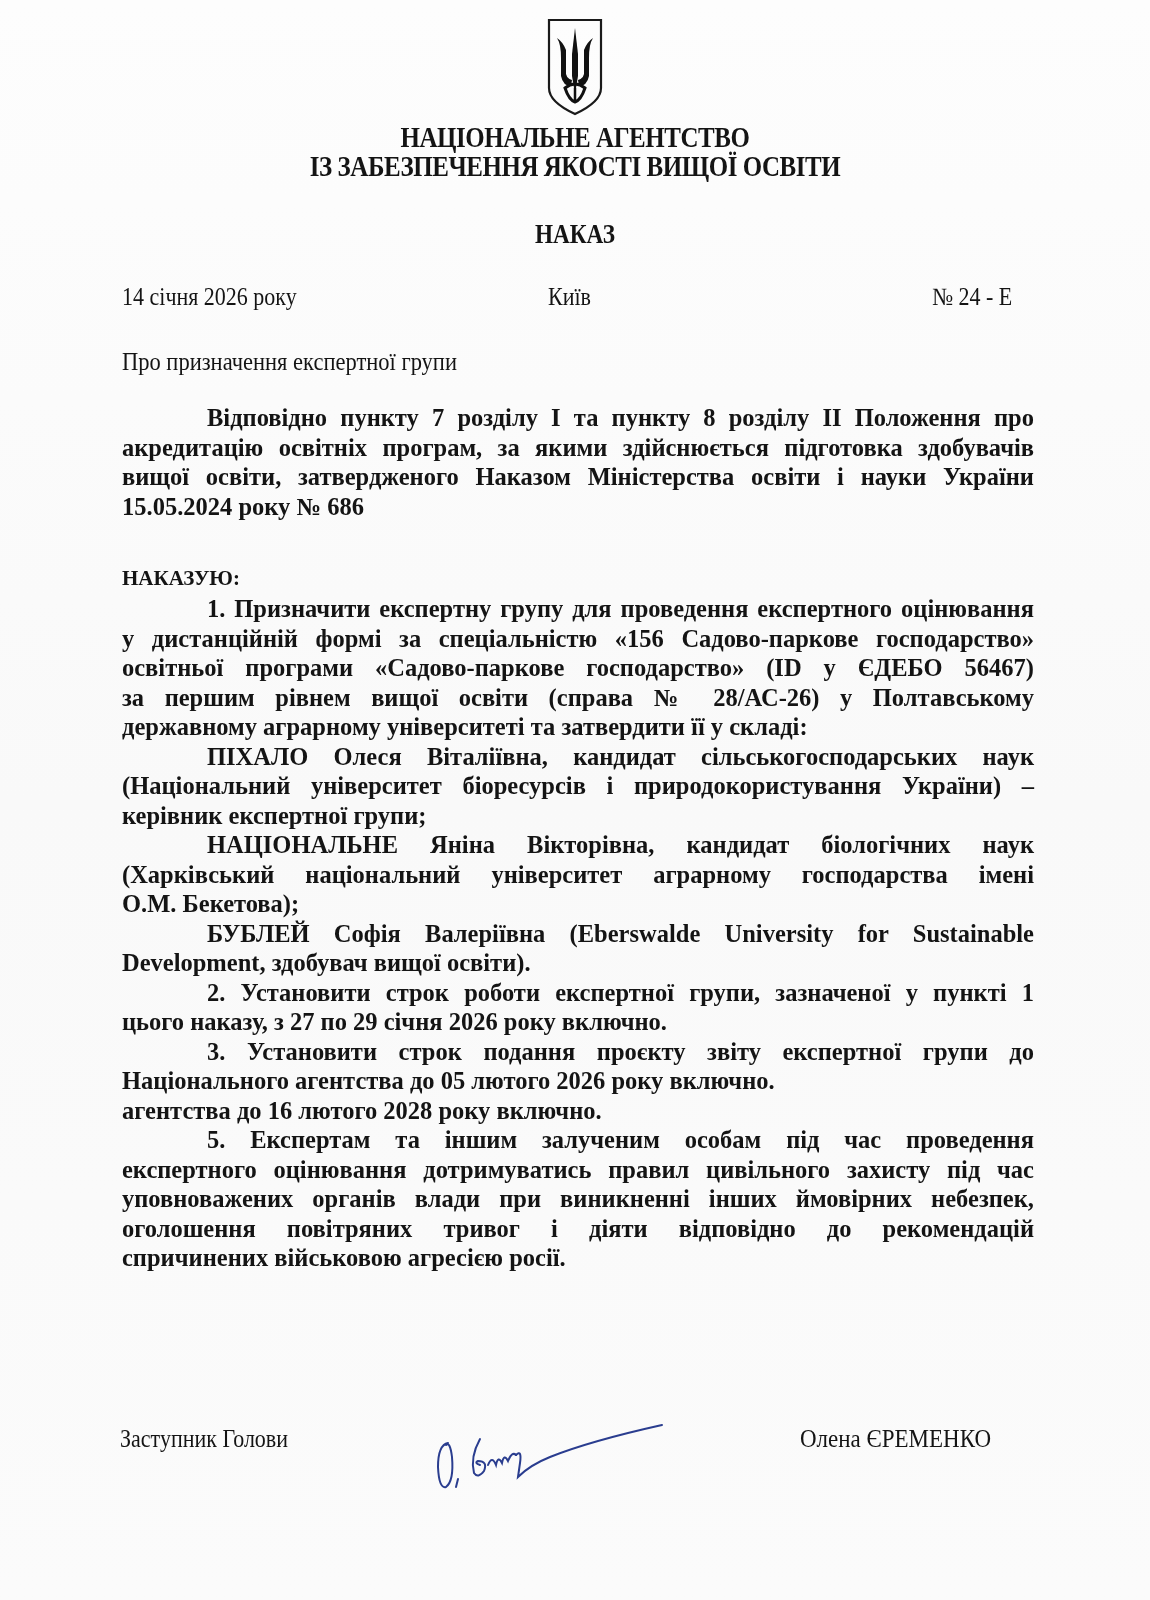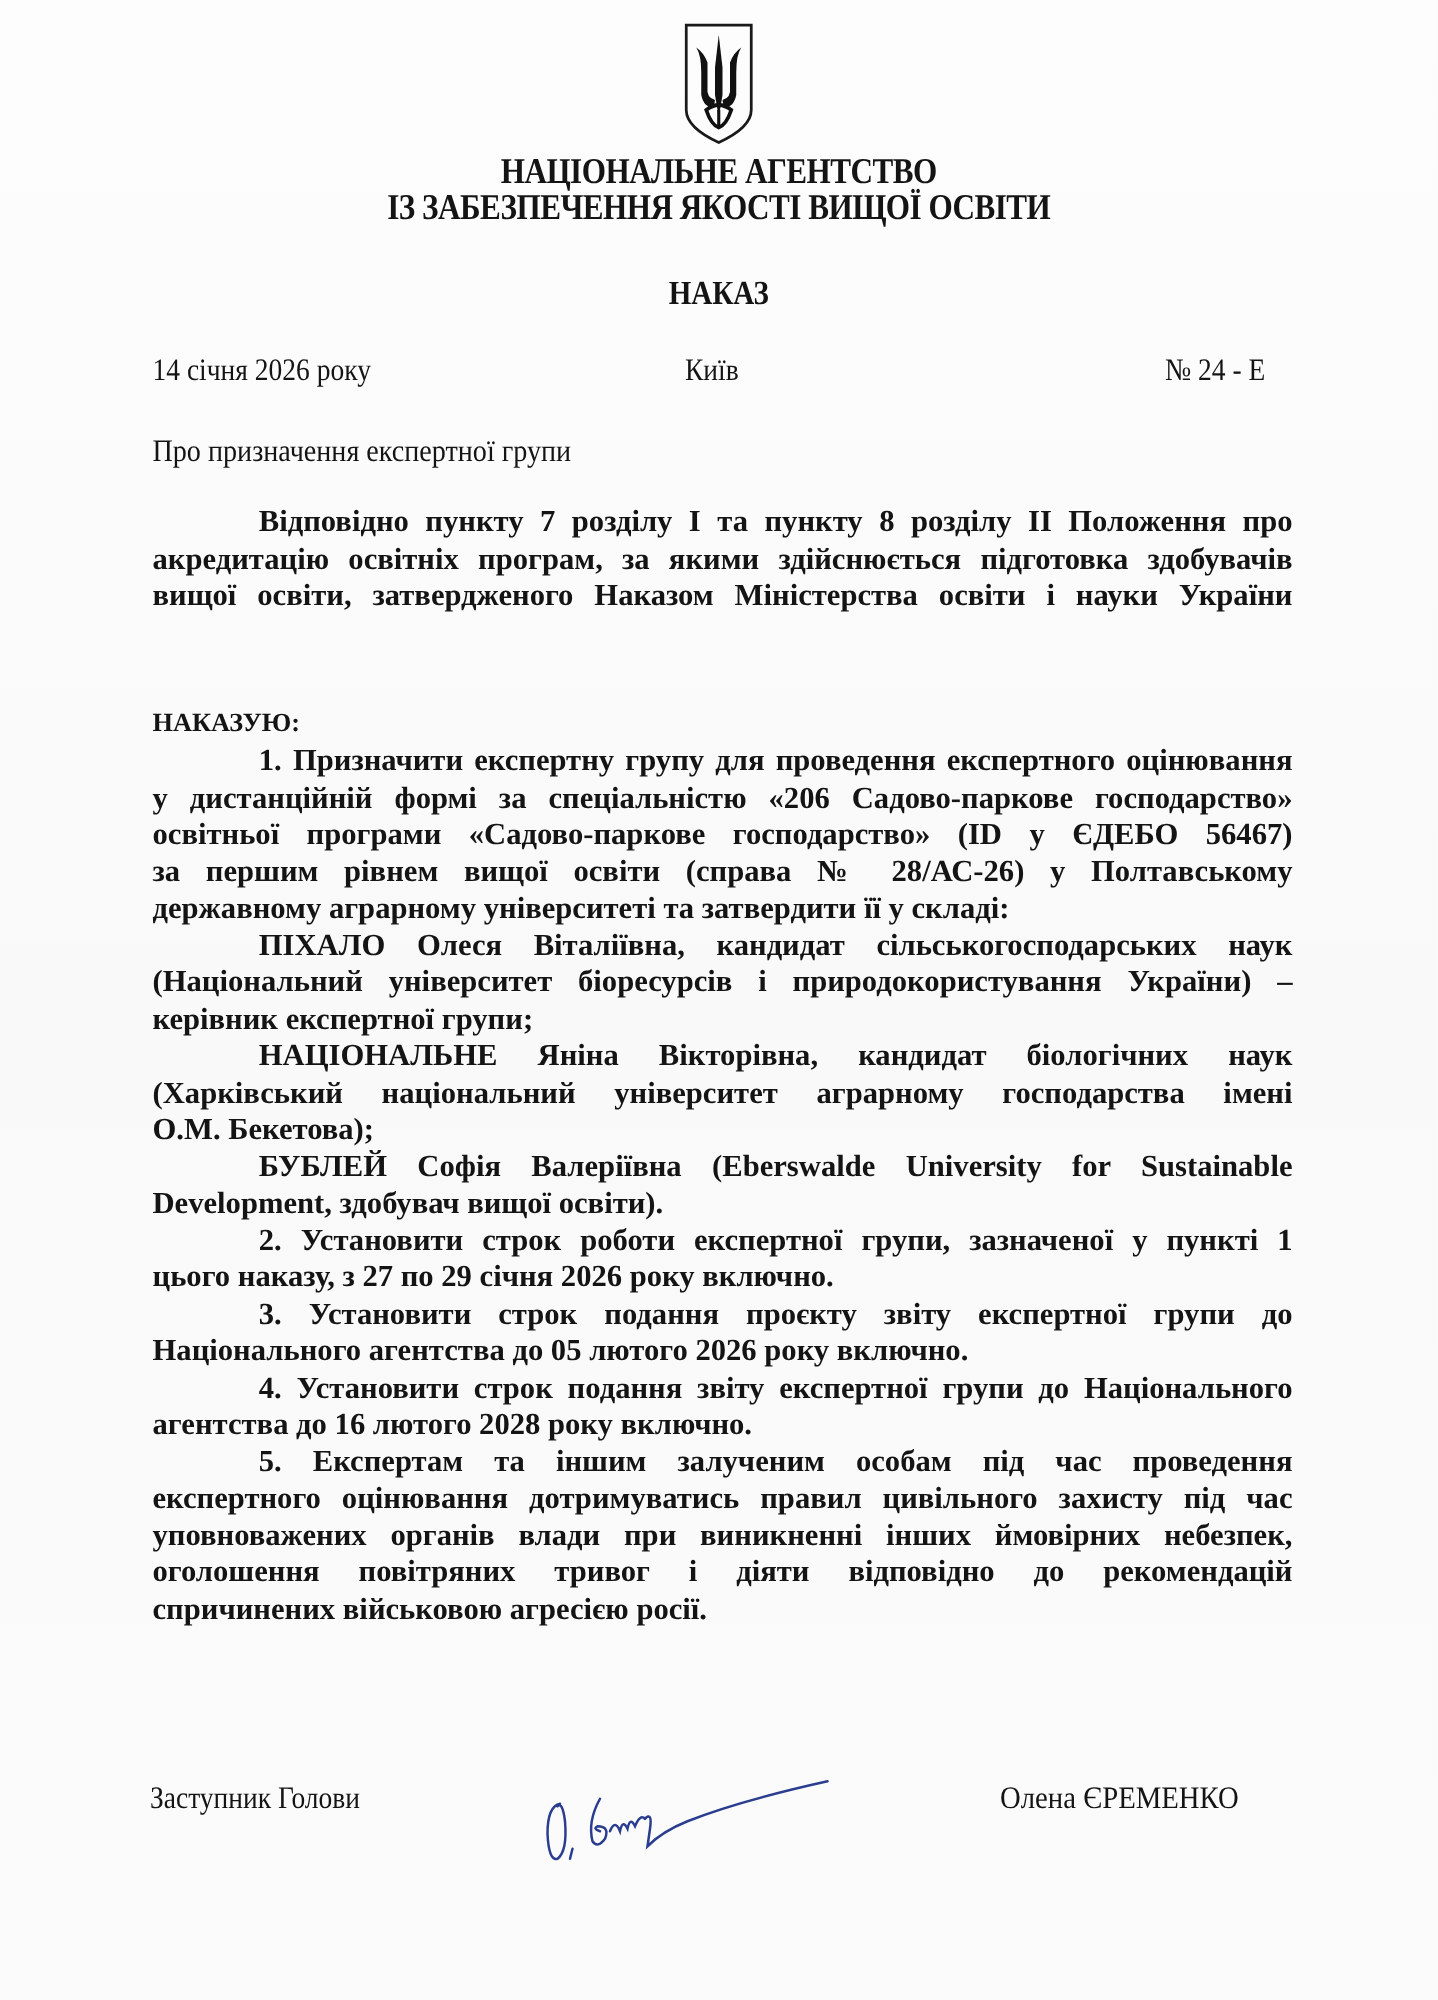--- a/index.html
+++ b/index.html
@@ -135,28 +135,29 @@
   <div class="meta meta-date">14 січня 2026 року</div>
   <div class="meta meta-city">Київ</div>
   <div class="meta meta-num">№ 24 - Е</div>
 
   <div class="subject">Про призначення експертної групи</div>
 
   <div class="body preamble">
     <span class="line indent">Відповідно пункту 7 розділу І та пункту 8 розділу ІІ Положення про</span>
     <span class="line">акредитацію освітніх програм, за якими здійснюється підготовка здобувачів</span>
     <span class="line">вищої освіти, затвердженого Наказом Міністерства освіти і науки України</span>
+    <span class="line last">15.05.2024 року № 686</span>
   </div>
 
   <div class="decree-label">НАКАЗУЮ:</div>
 
   <div class="body items">
 
     <span class="line indent">1. Призначити експертну групу для проведення експертного оцінювання</span>
-    <span class="line">у дистанційній формі за спеціальністю «206 Садово-паркове господарство»</span>
+    <span class="line">у дистанційній формі за спеціальністю «156 Садово-паркове господарство»</span>
     <span class="line">освітньої програми «Садово-паркове господарство» (ID у ЄДЕБО 56467)</span>
     <span class="line">за першим рівнем вищої освіти (справа № 28/АС-26) у Полтавському</span>
     <span class="line last">державному аграрному університеті та затвердити її у складі:</span>
 
     <span class="line indent">ПІХАЛО Олеся Віталіївна, кандидат сільськогосподарських наук</span>
     <span class="line">(Національний університет біоресурсів і природокористування України) –</span>
     <span class="line last">керівник експертної групи;</span>
 
     <span class="line indent">НАЦІОНАЛЬНЕ Яніна Вікторівна, кандидат біологічних наук</span>
     <span class="line">(Харківський національний університет аграрному господарства імені</span>
@@ -164,21 +165,20 @@
 
     <span class="line indent">БУБЛЕЙ Софія Валеріївна (Eberswalde University for Sustainable</span>
     <span class="line last">Development, здобувач вищої освіти).</span>
 
     <span class="line indent">2. Установити строк роботи експертної групи, зазначеної у пункті 1</span>
     <span class="line last">цього наказу, з 27 по 29 січня 2026 року включно.</span>
 
     <span class="line indent">3. Установити строк подання проєкту звіту експертної групи до</span>
     <span class="line last">Національного агентства до 05 лютого 2026 року включно.</span>
 
-    <span class="line indent">4. Установити строк подання звіту експертної групи до Національного</span>
     <span class="line last">агентства до 16 лютого 2028 року включно.</span>
 
     <span class="line indent">5. Експертам та іншим залученим особам під час проведення</span>
     <span class="line">експертного оцінювання дотримуватись правил цивільного захисту під час</span>
     <span class="line">уповноважених органів влади при виникненні інших ймовірних небезпек,</span>
     <span class="line">оголошення повітряних тривог і діяти відповідно до рекомендацій</span>
     <span class="line last">спричинених військовою агресією росії.</span>
   </div>
 
   <div class="footer footer-position">Заступник Голови</div>

